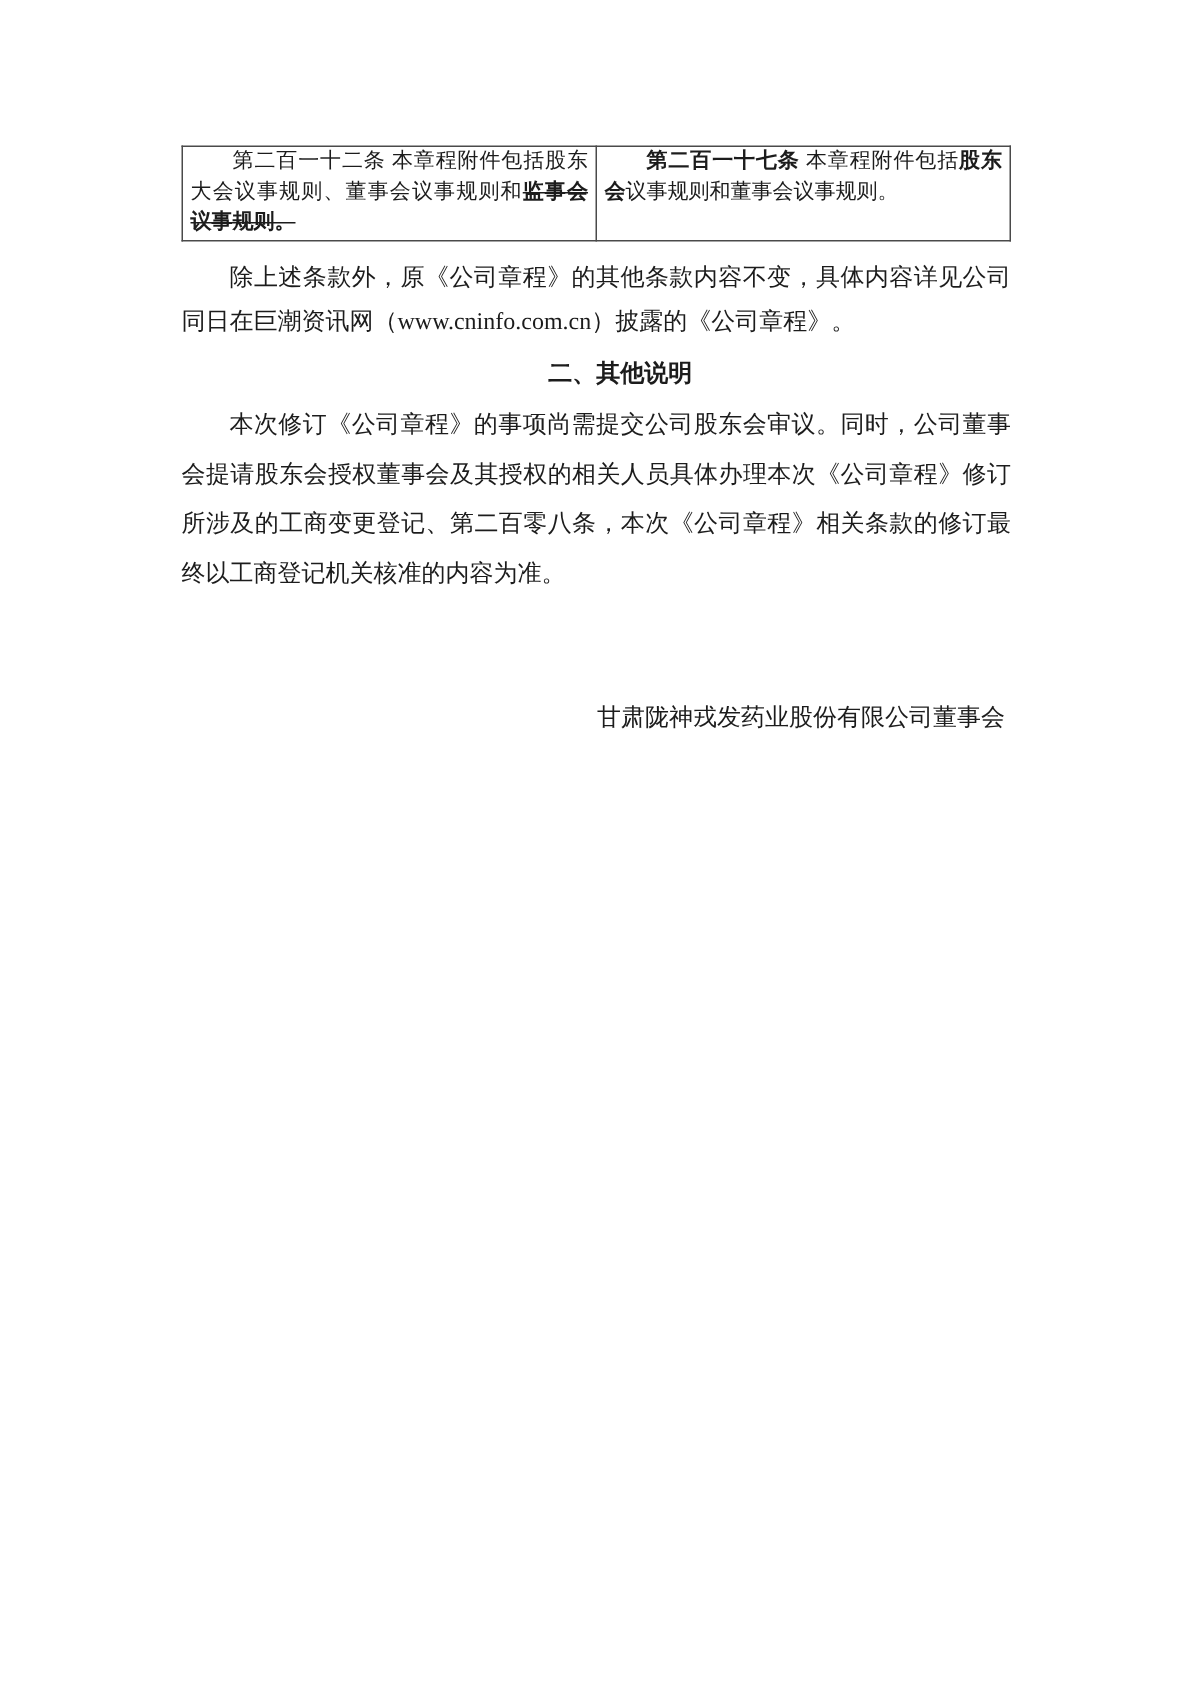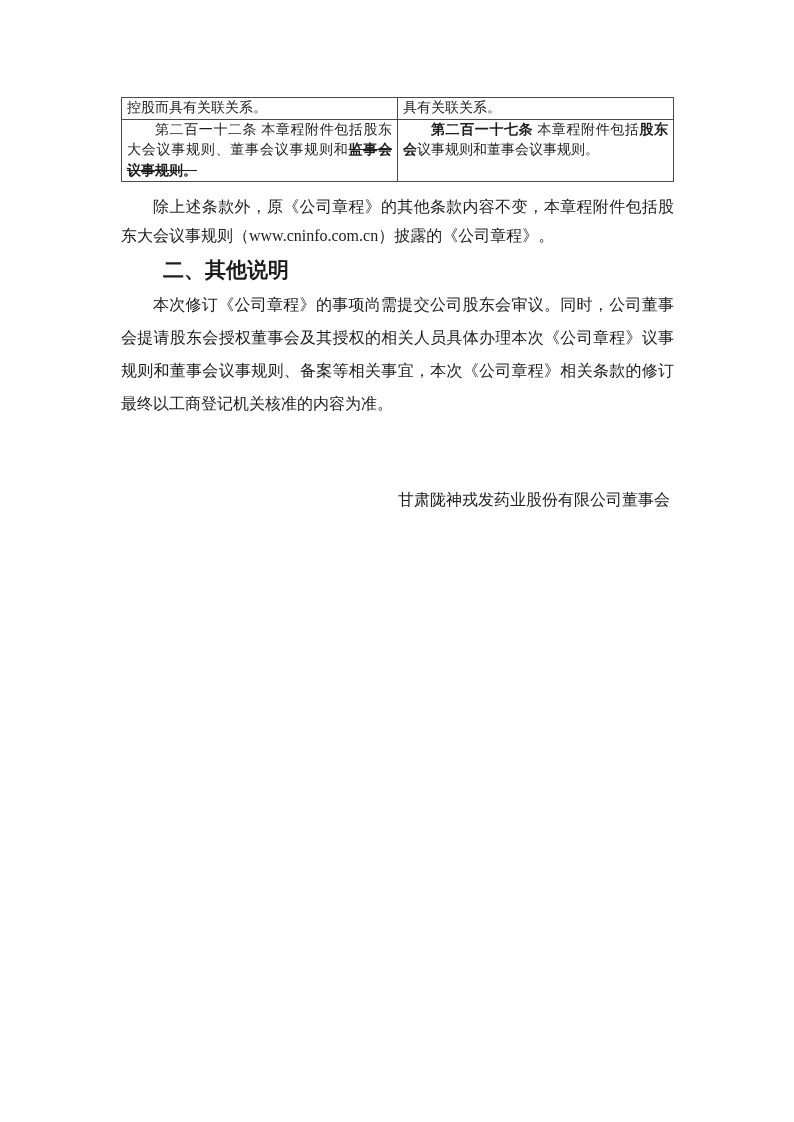--- a/index.html
+++ b/index.html
@@ -40,24 +40,25 @@
   .strike { text-decoration: line-through; }
   
   .para {
     font-size: 16px;
     text-align: justify;
     text-indent: 2em;
   }
   .para-note { margin-top: 10px; line-height: 29px; }
   .sec-heading {
     margin-top: 6px;
-    font-size: 21px;
+    font-size: 16px;
     font-weight: bold;
     text-indent: 2em;
     line-height: 29px;
+    text-align: center;
   }
   .para-body { margin-top: 3px; line-height: 33px; }
   .closing { margin-top: 22px; line-height: 29px; }
   
   .sig-wrap {
     margin-top: 64px;
     display: flex;
     justify-content: flex-end;
   }
   .sig-block {
@@ -73,42 +74,34 @@
 </head>
 <body>
 
 <div class="page">
   <div class="content">
 
     <table class="cmp">
       <tbody>
           <tr>
             <td>
-              <div class="cell-text"><span>控股而具有关联关系。</span></div>
-            </td>
-            <td>
-              <div class="cell-text"><span>具有关联关系。</span></div>
-            </td>
-          </tr>
-          <tr>
-            <td>
               <div class="cell-text indent"><span>第二百一十二条 本章程附件包括股东大会议事规则、董事会议事规则和</span><span class="bold strike">监事会议事规则。</span></div>
             </td>
             <td>
               <div class="cell-text indent"><span class="bold">第二百一十七条</span><span> 本章程附件包括</span><span class="bold">股东会</span><span>议事规则和董事会议事规则。</span></div>
             </td>
           </tr>
         </tbody>
     </table>
 
-    <div class="para para-note">除上述条款外，原《公司章程》的其他条款内容不变，本章程附件包括股东大会议事规则（www.cninfo.com.cn）披露的《公司章程》。</div>
+    <div class="para para-note">除上述条款外，原《公司章程》的其他条款内容不变，具体内容详见公司同日在巨潮资讯网（www.cninfo.com.cn）披露的《公司章程》。</div>
 
     <div class="sec-heading">二、其他说明</div>
 
-    <div class="para para-body">本次修订《公司章程》的事项尚需提交公司股东会审议。同时，公司董事会提请股东会授权董事会及其授权的相关人员具体办理本次《公司章程》议事规则和董事会议事规则、备案等相关事宜，本次《公司章程》相关条款的修订最终以工商登记机关核准的内容为准。</div>
+    <div class="para para-body">本次修订《公司章程》的事项尚需提交公司股东会审议。同时，公司董事会提请股东会授权董事会及其授权的相关人员具体办理本次《公司章程》修订所涉及的工商变更登记、第二百零八条，本次《公司章程》相关条款的修订最终以工商登记机关核准的内容为准。</div>
 
 
     <div class="sig-wrap">
       <div class="sig-block">
         <div class="sig-company">甘肃陇神戎发药业股份有限公司董事会</div>
       </div>
     </div>
 
   </div>
 </div>

